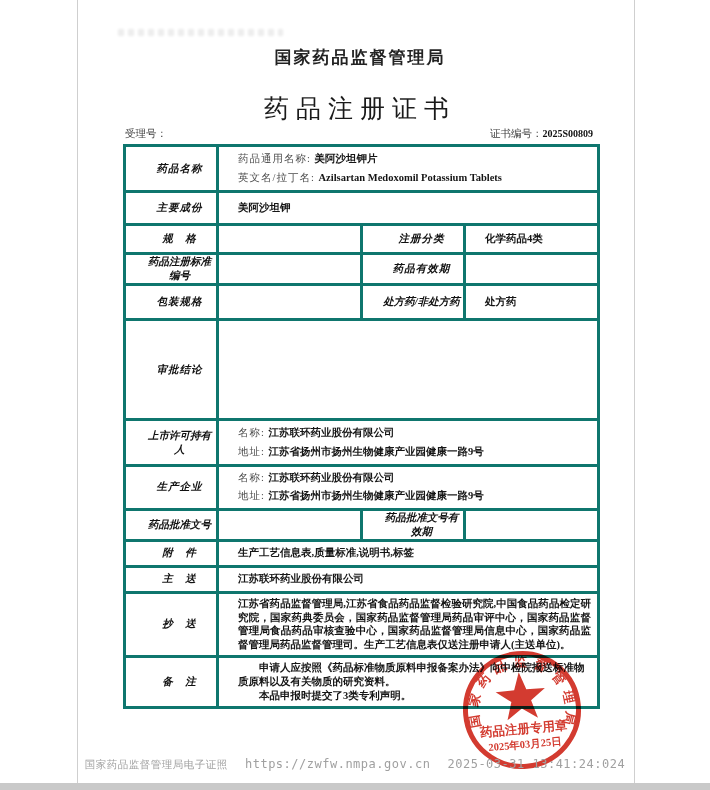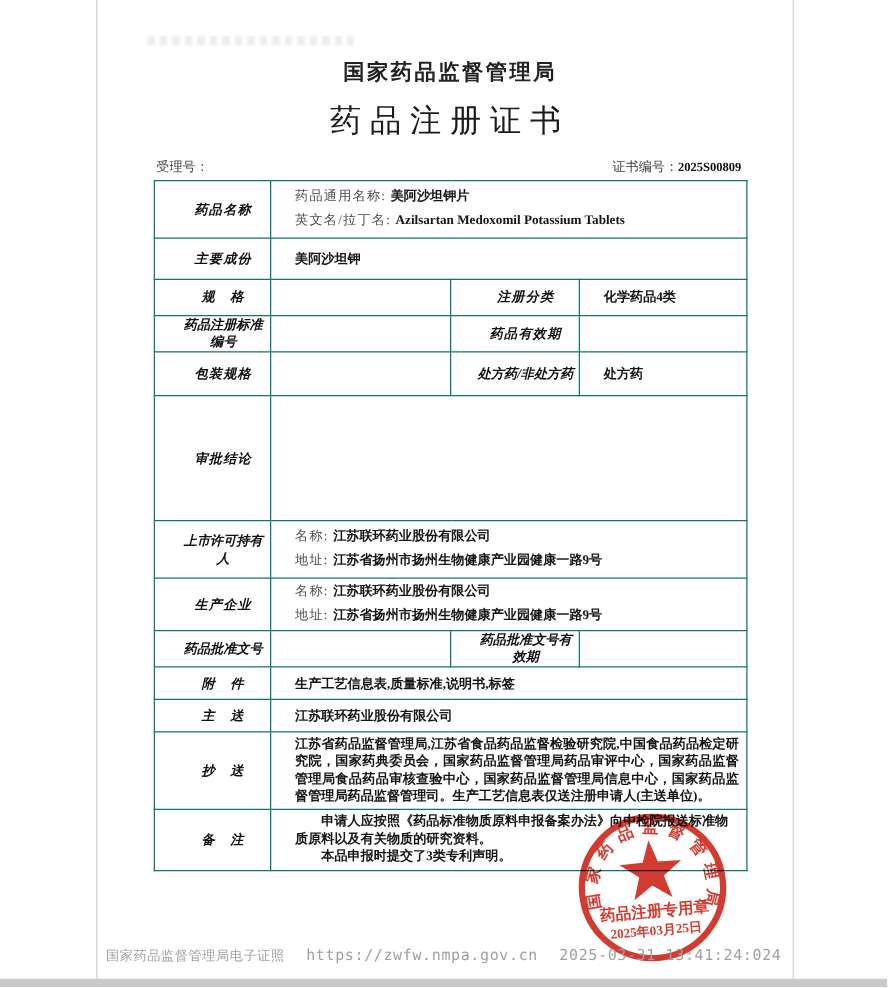--- a/index.html
+++ b/index.html
@@ -9,30 +9,30 @@
   .edge { position:absolute; top:0; width:1px; height:783px; background:#cfcfcf; }
   .edge.left { left:77px; }
   .edge.right { left:634px; }
   .bottom-band { position:absolute; left:0; top:783px; width:710px; height:7px; background:#c9c9c9; }
 
   .smudge { position:absolute; left:118px; top:29px; width:165px; height:7px; opacity:.10;
     background:repeating-linear-gradient(90deg,#555 0 6px,transparent 6px 10px); filter:blur(1px); }
 
   .org-title { position:absolute; left:123px; top:46px; width:474px; text-align:center;
     font-family:"Liberation Sans","DejaVu Sans",sans-serif; font-weight:bold; font-size:17px; letter-spacing:2px; color:#222; }
-  .doc-title { position:absolute; left:123px; top:80px; width:474px; text-align:center;
+  .doc-title { position:absolute; left:123px; top:92px; width:474px; text-align:center;
     font-size:25px; letter-spacing:7px; color:#1a1a1a; }
 
   .ref-row { position:absolute; left:123px; top:127px; width:474px; font-size:10.5px; color:#3f3f3f; }
   .ref-row .acceptance { position:absolute; left:2px; }
   .ref-row .certno { position:absolute; right:4px; }
   .ref-row b { color:#111; font-size:10px;text-align:center; }
 
   table.cert { position:absolute; left:123px; top:144px; width:474px; border-collapse:collapse; table-layout:fixed; }
-  table.cert td { border:1px solid #0f766e; font-size:10.5px; vertical-align:middle; overflow:hidden;padding-left:19px; }
+  table.cert td { border:3px solid #0f766e; font-size:10.5px; vertical-align:middle; overflow:hidden;padding-left:19px; }
   td.lbl { text-align:center; font-weight:bold; font-size:11px; color:#111; padding:0 2px; letter-spacing:1px;font-style:italic; }
   td.lbl.tight { letter-spacing:0; font-size:10.5px; }
   td.val { padding:2px 7px; font-weight:bold; color:#151515; }
   td.val .pre { font-weight:normal; color:#4d4d4d; letter-spacing:1px; }
   td.val .line { display:block; line-height:1.75; }
   tr.r1 { height:46px; } tr.r2 { height:33px; } tr.r3 { height:26px; }
   tr.r4 { height:29px; } tr.r5 { height:28px; } tr.r6 { height:35px; }
   tr.r7 { height:100px; } tr.r8 { height:46px; } tr.r9 { height:42px; }
   tr.r10 { height:28px; } tr.r11 { height:26px; } tr.r12 { height:26px; }
   tr.r13 { height:50px; } tr.r14 { height:44px; }

